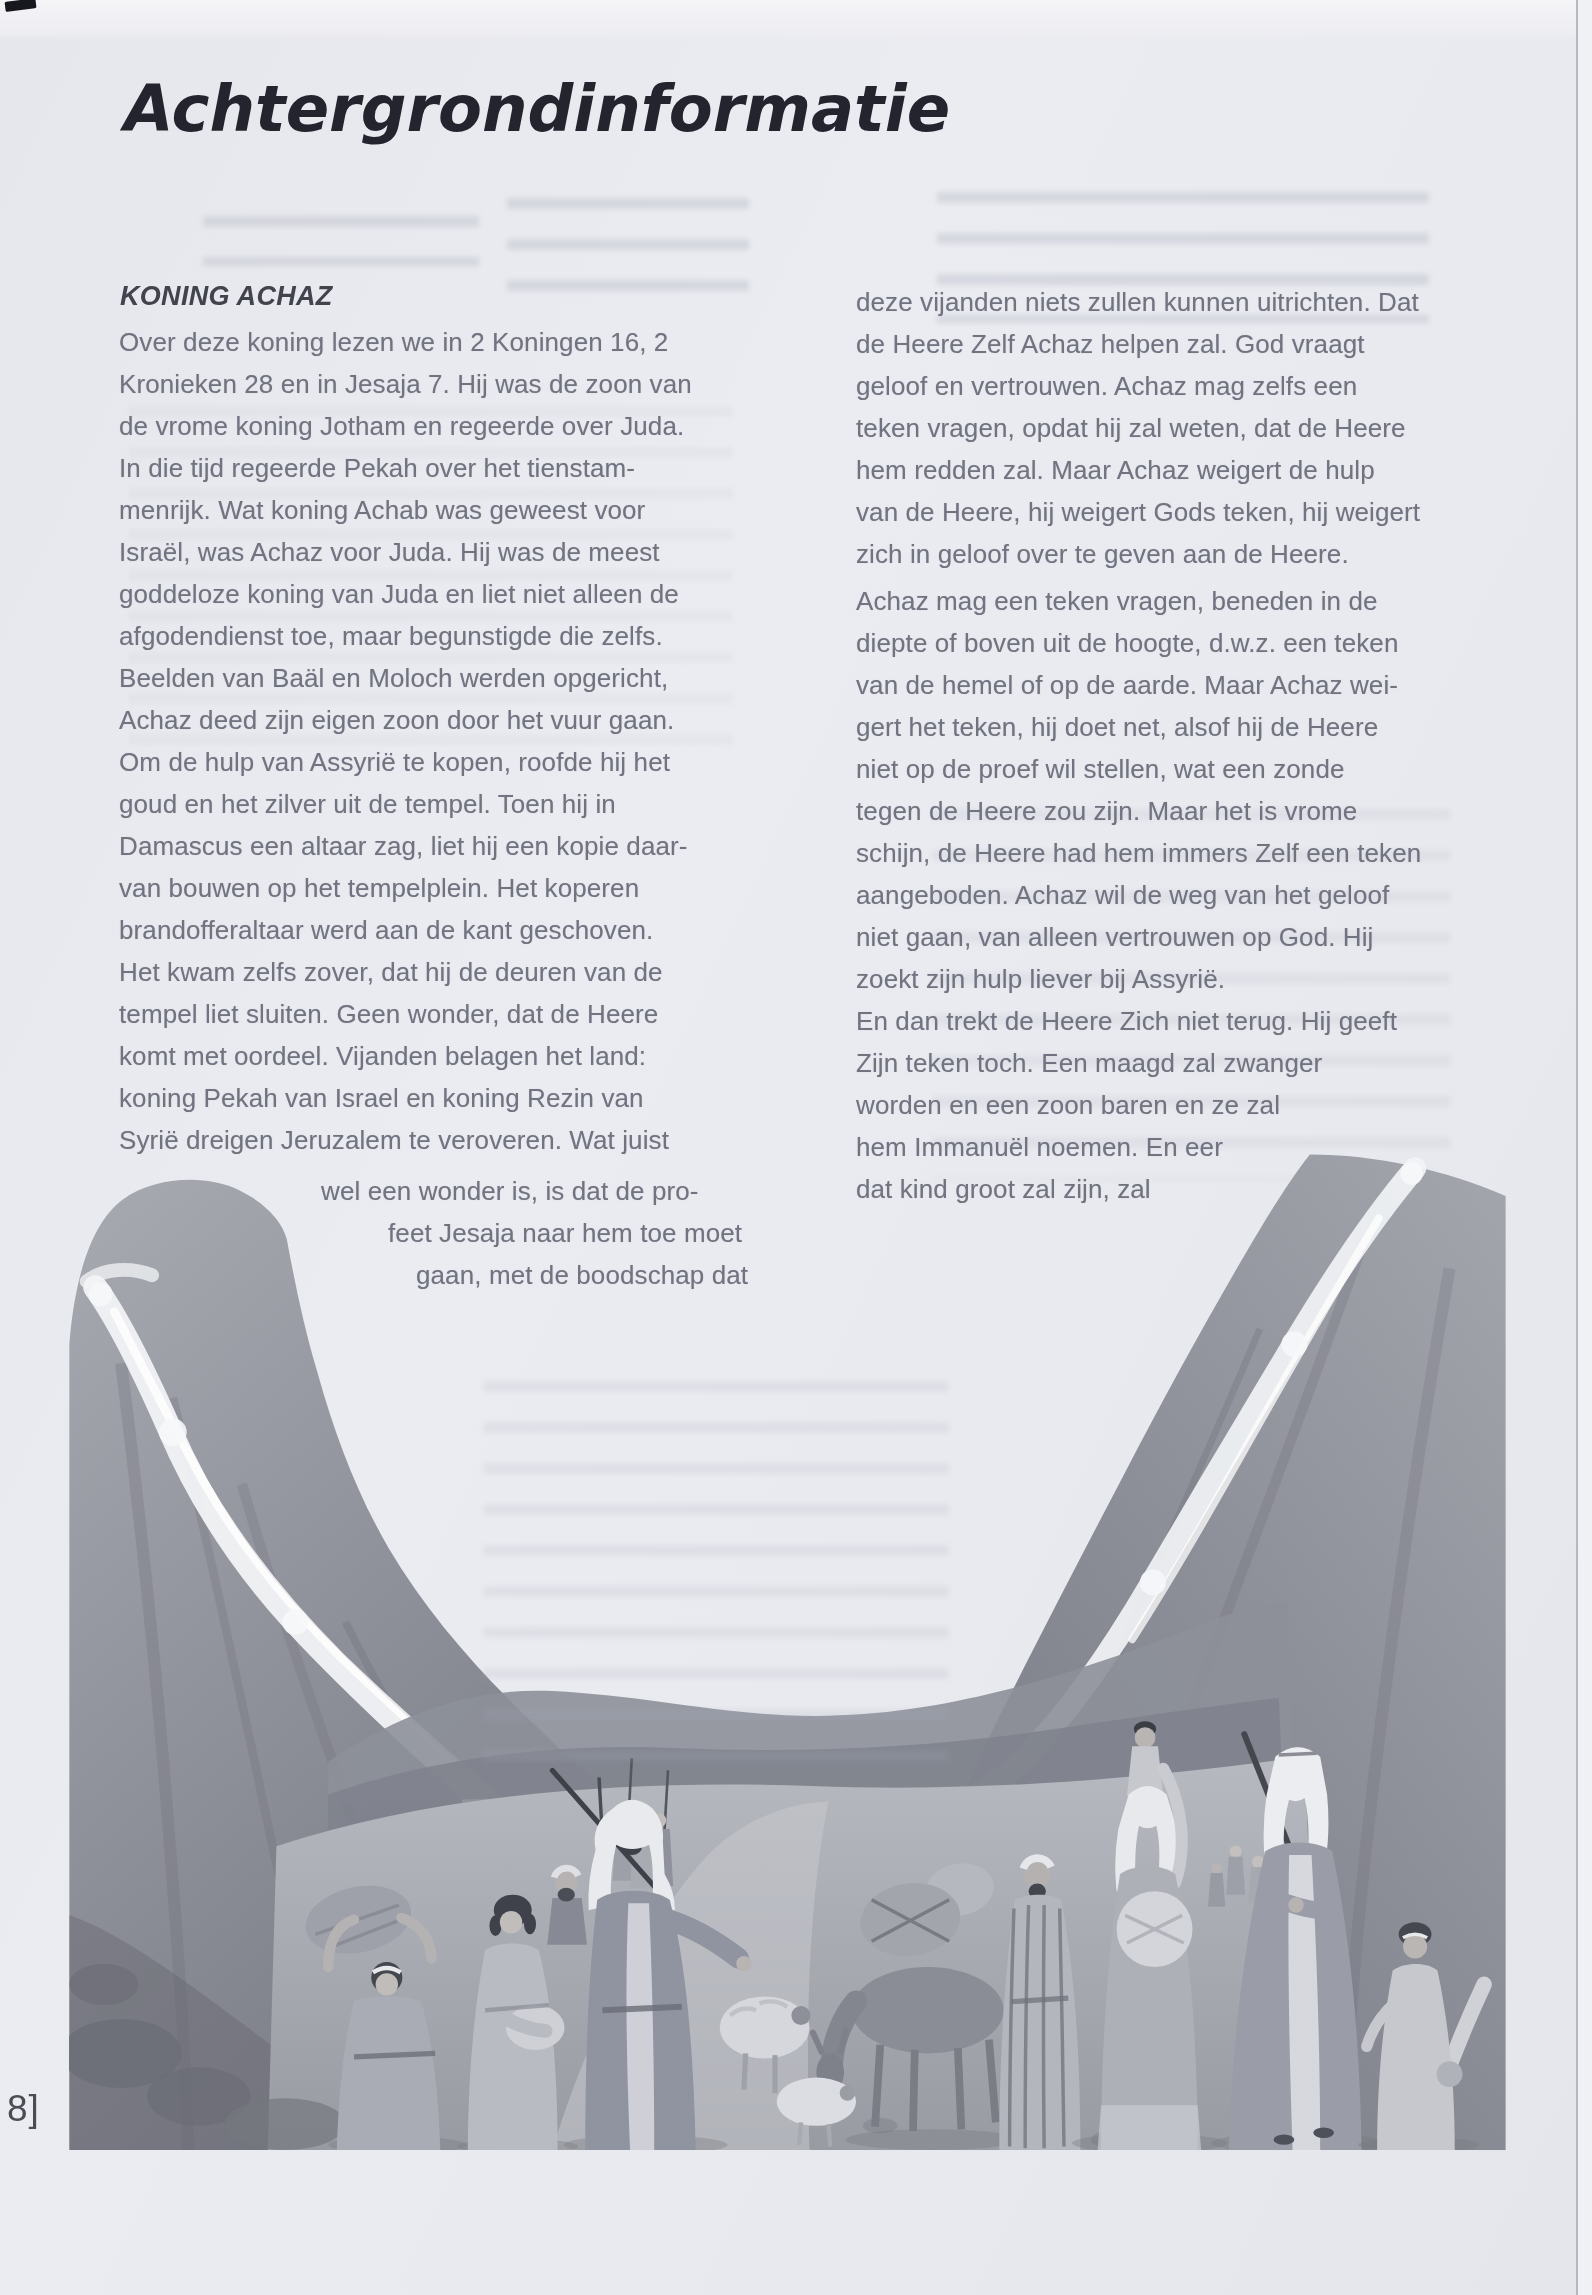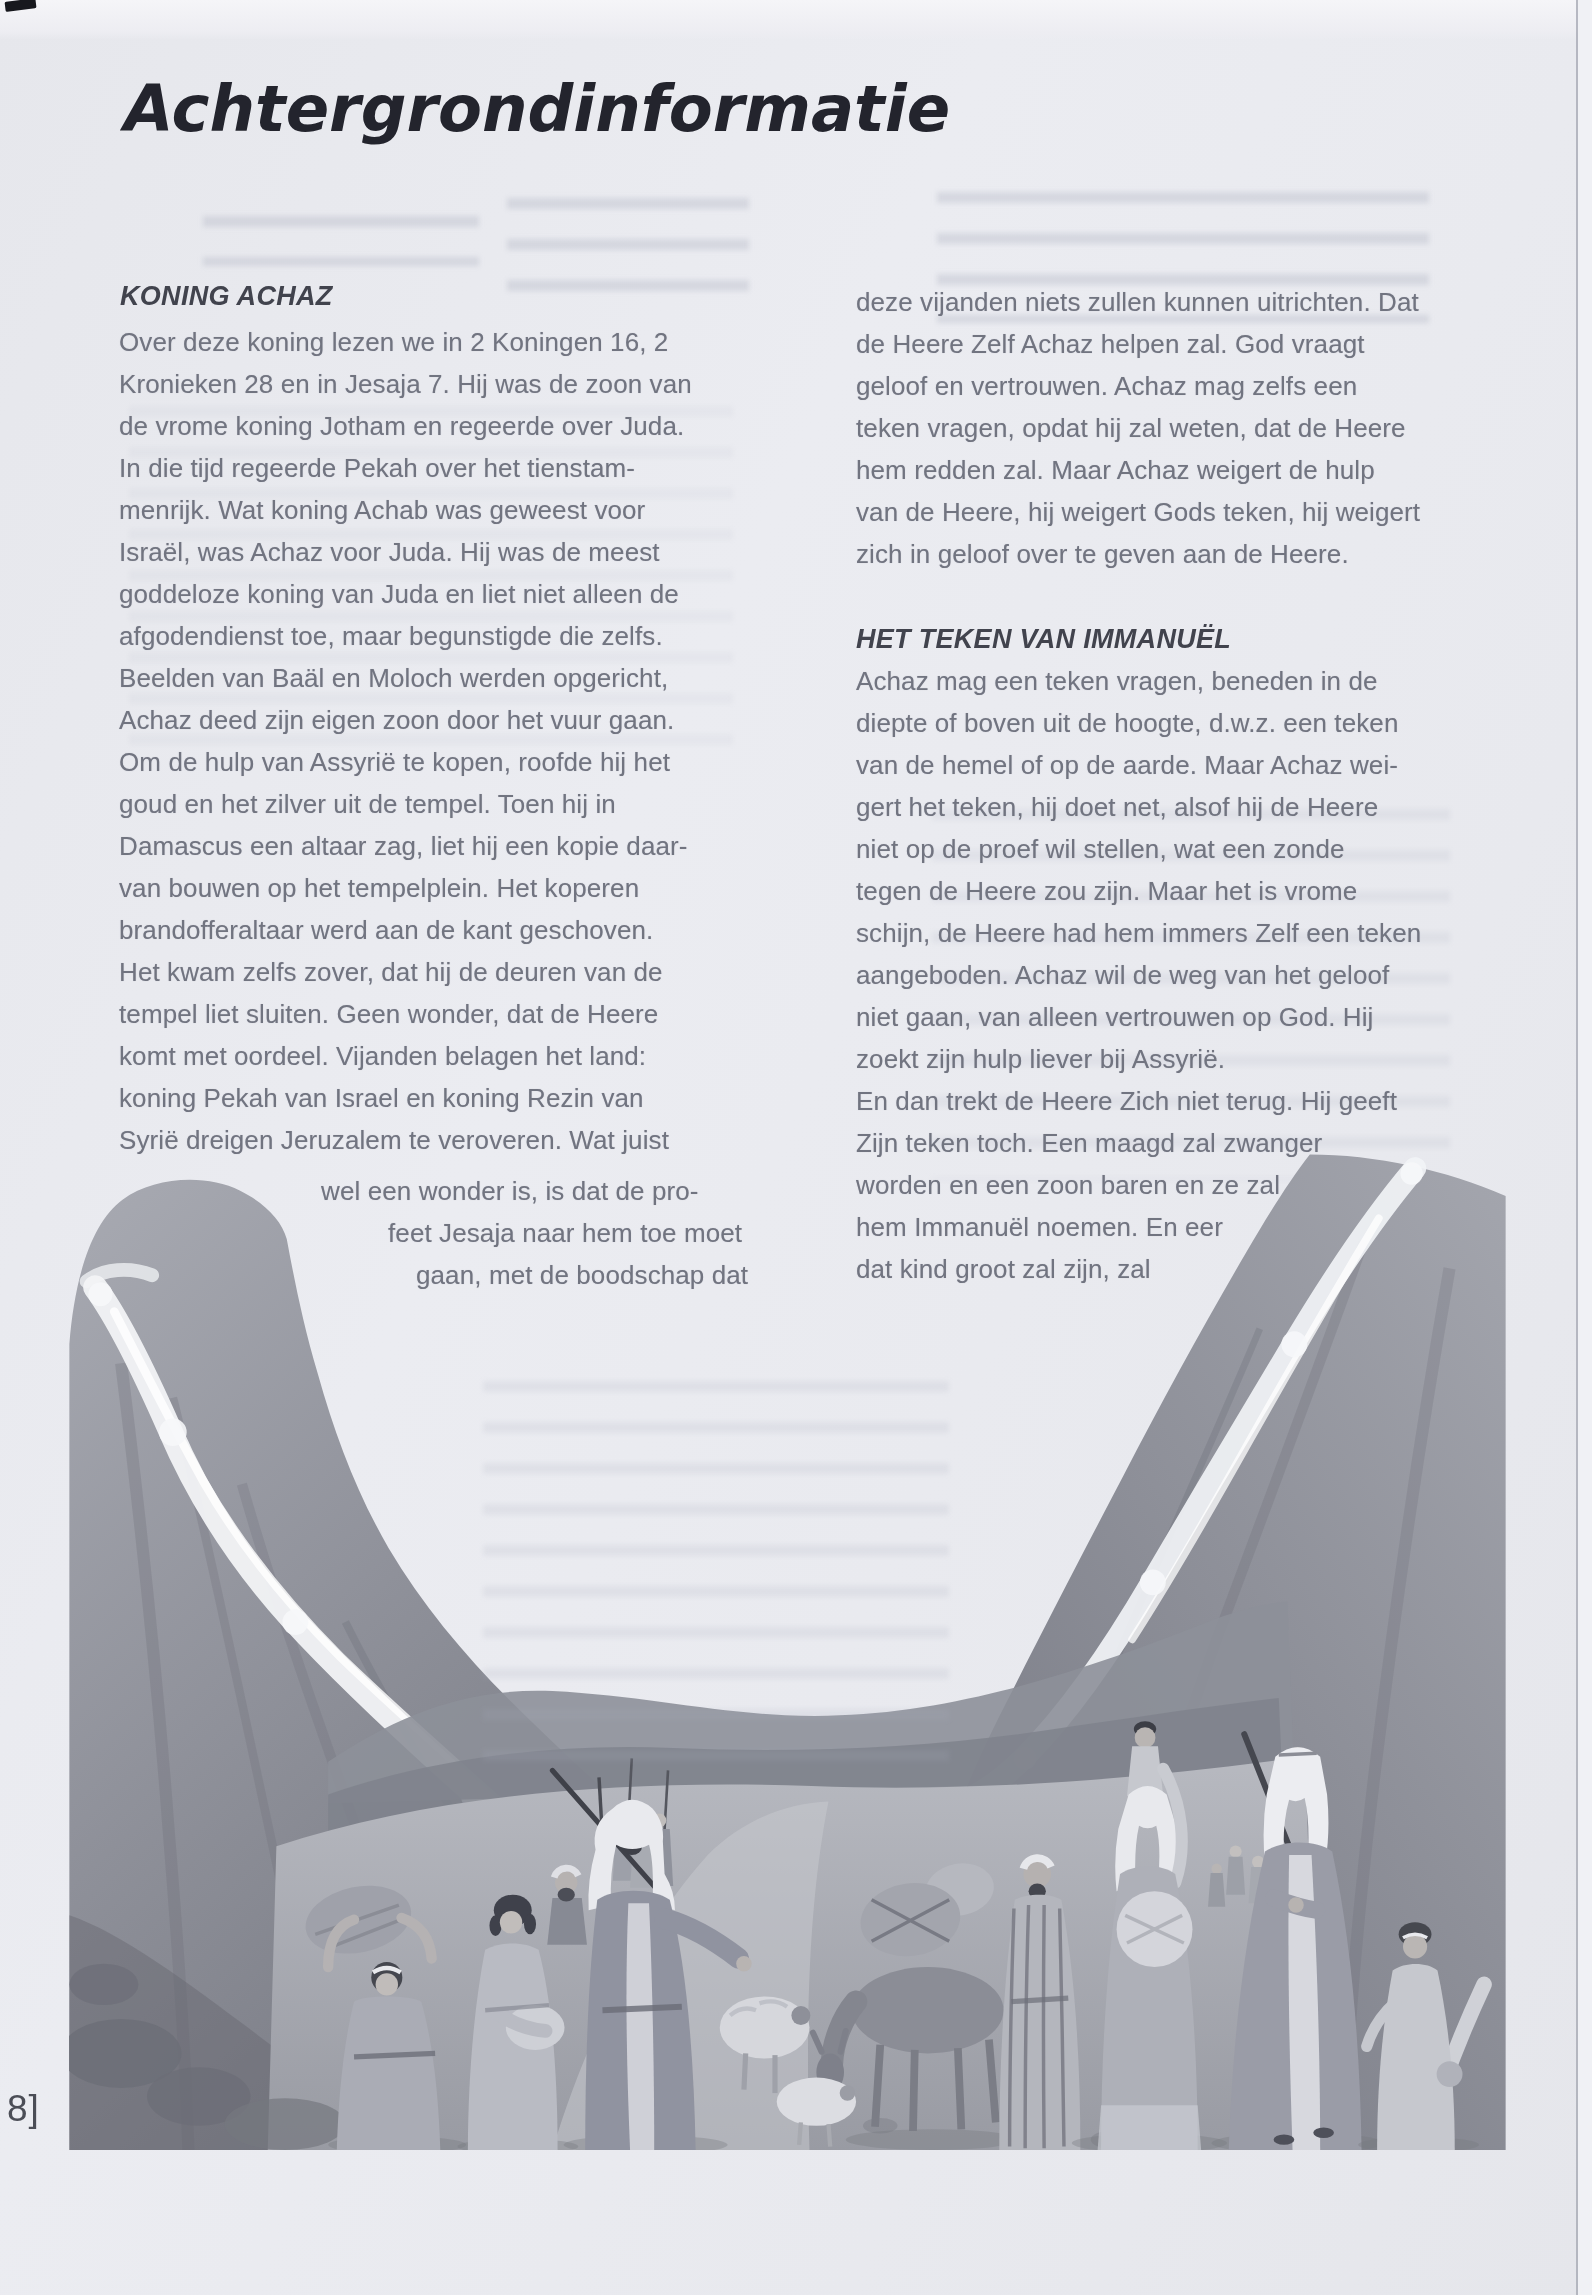--- a/index.html
+++ b/index.html
@@ -329,21 +329,20 @@
     <div class="body-par wrap wrap3">gaan, met de boodschap dat</div>
 
     <div class="col-right">
       <div class="body-par">deze vijanden niets zullen kunnen uitrichten. Dat
 de Heere Zelf Achaz helpen zal. God vraagt
 geloof en vertrouwen. Achaz mag zelfs een
 teken vragen, opdat hij zal weten, dat de Heere
 hem redden zal. Maar Achaz weigert de hulp
 van de Heere, hij weigert Gods teken, hij weigert
 zich in geloof over te geven aan de Heere.</div>
-      <div class="sec-heading">HET TEKEN VAN IMMANUËL</div>
       <div class="body-par par2">Achaz mag een teken vragen, beneden in de
 diepte of boven uit de hoogte, d.w.z. een teken
 van de hemel of op de aarde. Maar Achaz wei-
 gert het teken, hij doet net, alsof hij de Heere
 niet op de proef wil stellen, wat een zonde
 tegen de Heere zou zijn. Maar het is vrome
 schijn, de Heere had hem immers Zelf een teken
 aangeboden. Achaz wil de weg van het geloof
 niet gaan, van alleen vertrouwen op God. Hij
 zoekt zijn hulp liever bij Assyrië.

